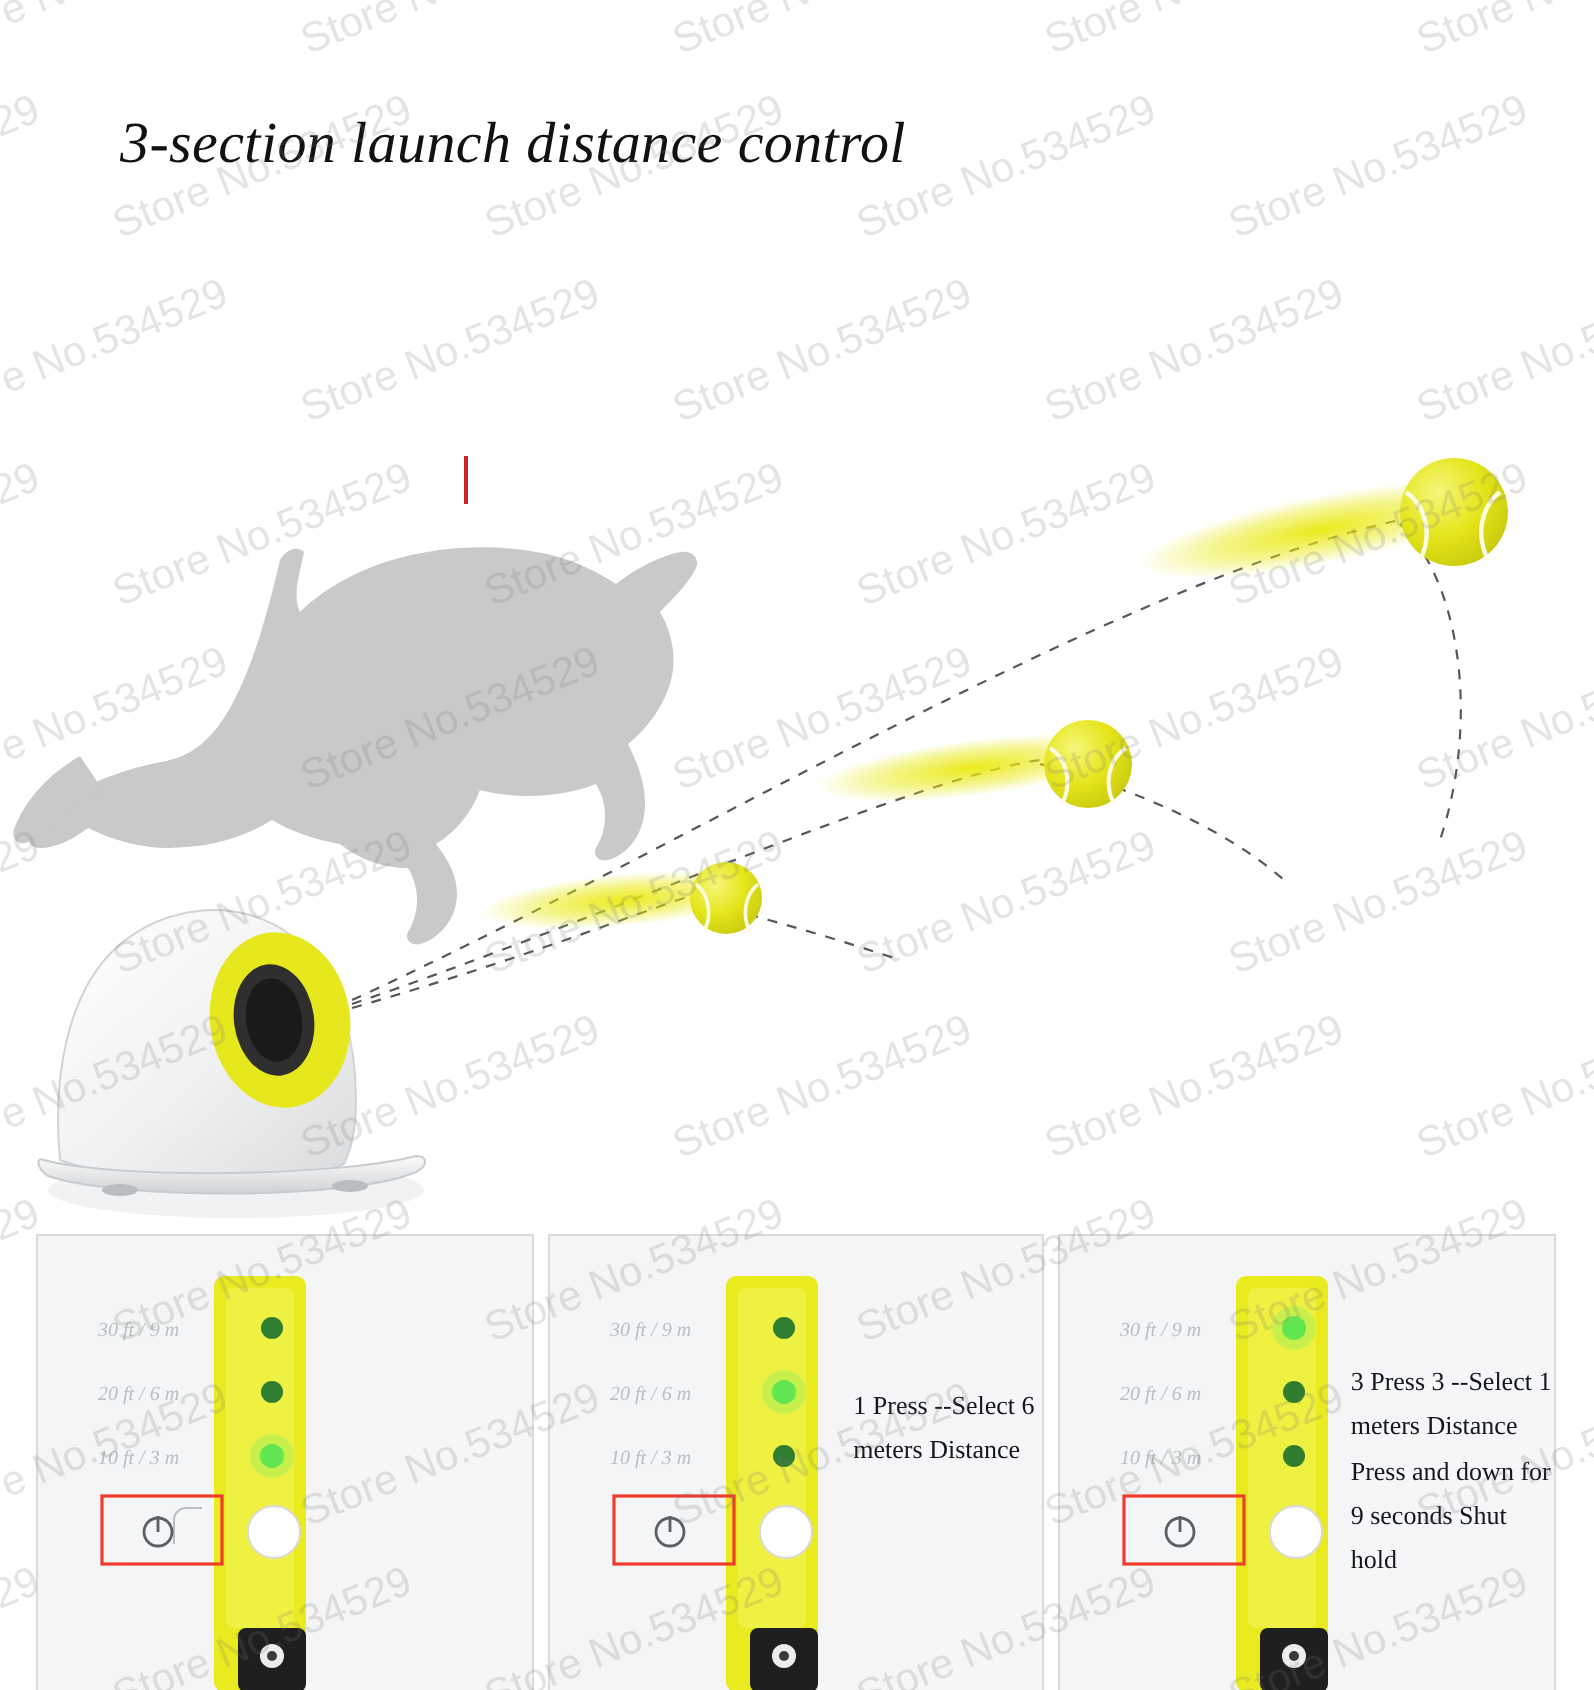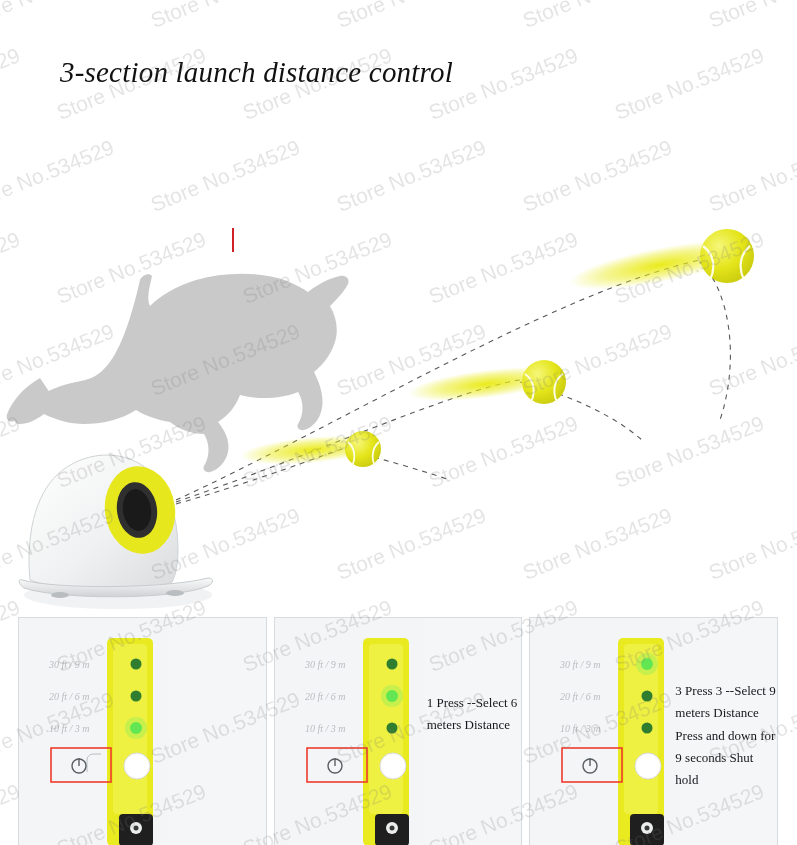--- a/index.html
+++ b/index.html
@@ -270,21 +270,21 @@
       <text x="30" y="50" font-family="Liberation Serif, serif" font-size="10" fill="#b9bec1" font-style="italic">30 ft / 9 m</text>
       <text x="30" y="82" font-family="Liberation Serif, serif" font-size="10" fill="#b9bec1" font-style="italic">20 ft / 6 m</text>
       <text x="30" y="114" font-family="Liberation Serif, serif" font-size="10" fill="#b9bec1" font-style="italic">10 ft / 3 m</text>
       <rect x="32" y="130" width="60" height="34" fill="none" stroke="#ef3b2c" stroke-width="1.6"></rect>
       <g stroke="#5a5f62" stroke-width="1.4" fill="none">
         <circle cx="60" cy="148" r="7"></circle>
         <line x1="60" y1="140" x2="60" y2="148"></line>
       </g>
     </svg>
     <div class="panel-text wide" style="top:62px">
-      <div>3 Press 3 --Select 9</div>
+      <div>3 Press 3 --Select 1</div>
       <div>meters Distance</div>
       <div>Press and down for</div>
       <div>9 seconds  Shut</div>
       <div>hold</div>
     </div>
   </div>
 
 </div>
 
 <div id="watermark">

